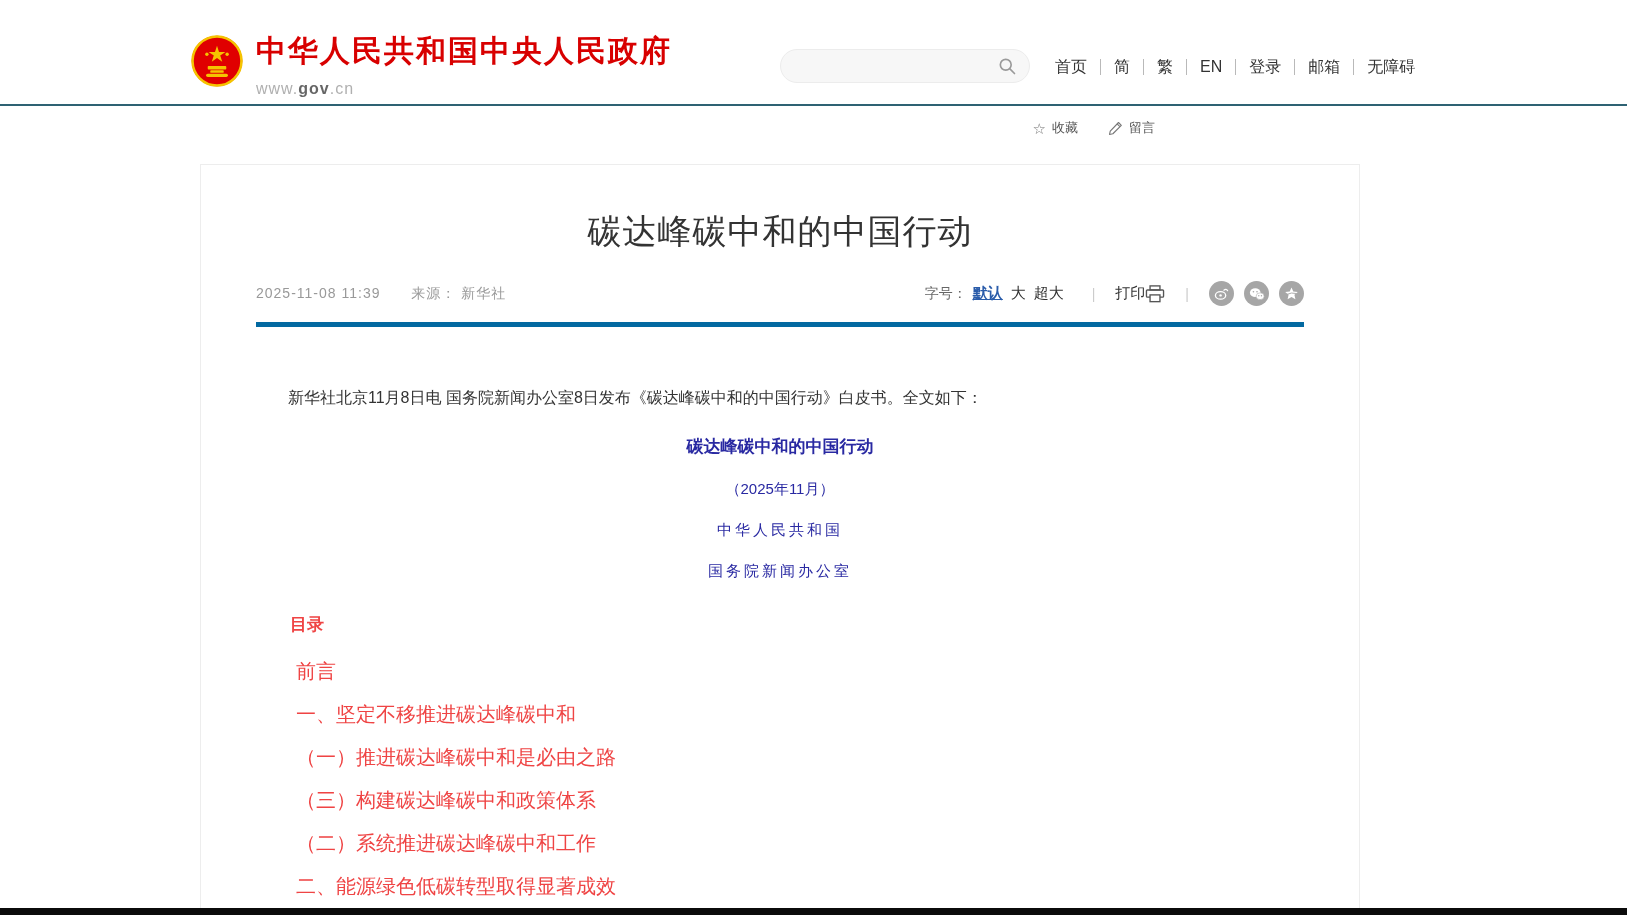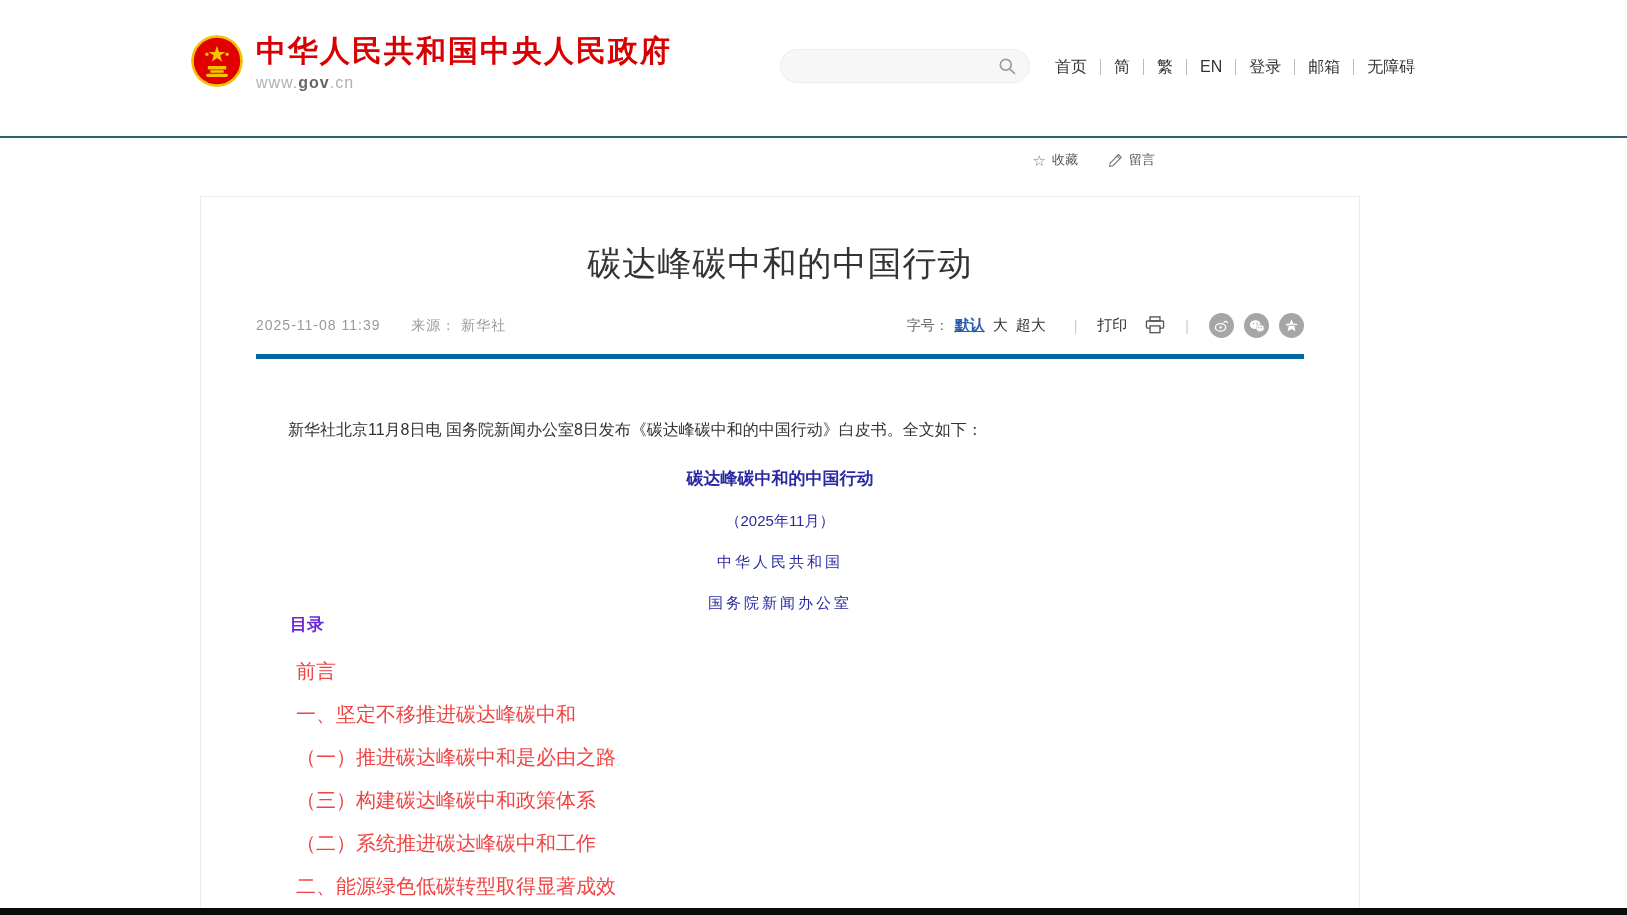--- a/index.html
+++ b/index.html
@@ -1,24 +1,24 @@
 <!DOCTYPE html>
 <html><head>
 <meta charset="utf-8">
 <style>
   * { margin:0; padding:0; box-sizing:border-box; }
   html,body { width:1627px; height:915px; overflow:hidden; background:#ffffff;
               font-family:"Liberation Sans", sans-serif; color:#333; }
 
   
-  .header { position:relative; height:136px; background:#fff; }
+  .header { position:relative; height:104px; background:#fff; }
   .logo-area { position:absolute; left:190px; top:34px; display:flex; align-items:flex-start; }
   .emblem { width:54px; height:54px; margin-right:12px; }
   .site-title { font-size:30px; font-weight:bold; color:#d80000; letter-spacing:2px; line-height:34px; }
-  .site-url { font-size:16px; color:#b0b0b0; margin-top:6px; letter-spacing:1px; }
+  .site-url { font-size:16px; color:#b0b0b0; margin-top:12px; letter-spacing:1px; }
   .site-url .mid { color:#666; font-weight:bold; }
 
   .search-box { position:absolute; left:780px; top:49px; width:250px; height:34px;
                 background:#f7f7f7; border:1px solid #ececec; border-radius:17px;
                 display:flex; align-items:center; padding:0 12px; }
   .search-input { flex:1; border:none; background:transparent; outline:none; font-size:14px; color:#333; }
   .search-icon { width:20px; height:20px; flex:0 0 aupx; }
 
   .top-nav { position:absolute; left:1042px; top:54px; display:flex; align-items:center; height:26px; }
   .top-nav a { text-decoration:none; color:#333; font-size:16px; padding:0 13px; line-height:16px; }
@@ -42,35 +42,35 @@
 
   .meta-row { display:flex; align-items:center; margin-top:26px; padding-bottom:16px;
               border-bottom:5px solid #0369a1; }
   .meta-left { font-size:14px; color:#999; letter-spacing:1px; }
   .meta-left .src-label { margin-left:26px; }
   .meta-right { margin-left:auto; display:flex; align-items:center; font-size:15px; color:#333; }
   .fs-label { color:#666; font-size:14px; }
   .fs-default { color:#2a5caa; font-weight:bold; margin:0 8px 0 6px; cursor:pointer;text-decoration:underline; }
   .fs-opt { margin-right:8px; cursor:pointer; }
   .meta-sep { color:#ccc; margin:0 20px; font-size:14px; }
-  .print-btn { display:flex; align-items:flex-start; gap:18px; cursor:pointer; }
+  .print-btn { display:flex; align-items:center; gap:0; cursor:pointer; }
   .print-svg { width:20px; height:18px; }
   .share-icons { display:flex; align-items:center; gap:10px; }
   .share-circle { width:25px; height:25px; border-radius:50%; background:#a6a6a6;
                   display:flex; align-items:center; justify-content:center; cursor:pointer; }
 
   
   .lead { margin-top:58px; font-size:16px; color:#333; line-height:26px; text-indent:2em; }
 
   .doc-head { text-align:center; margin-top:24px; }
   .doc-title { font-size:17px; font-weight:bold; color:#2929a2; }
   .doc-line  { font-size:15px; color:#2929a2; margin-top:22px; }
   .doc-kai   { font-family:"DejaVu Serif", serif; letter-spacing:3px; }
 
-  .toc-heading { font-size:17px; font-weight:bold; color:#6d28d9; text-indent:2em; }
+  .toc-heading { margin-top:32px; font-size:17px; font-weight:bold; color:#ef4444; text-indent:2em; }
   .toc-item { margin-top:27px; font-size:20px; color:#ef4444; line-height:16px; text-indent:2em; }
 
   .bottom-bar { position:fixed; left:0; bottom:0; width:100%; height:7px; background:#0b0b0b; }
 </style>
 </head>
 <body>
 
 <div class="header">
   <div class="logo-area">
     <svg class="emblem" viewBox="0 0 64 64">

